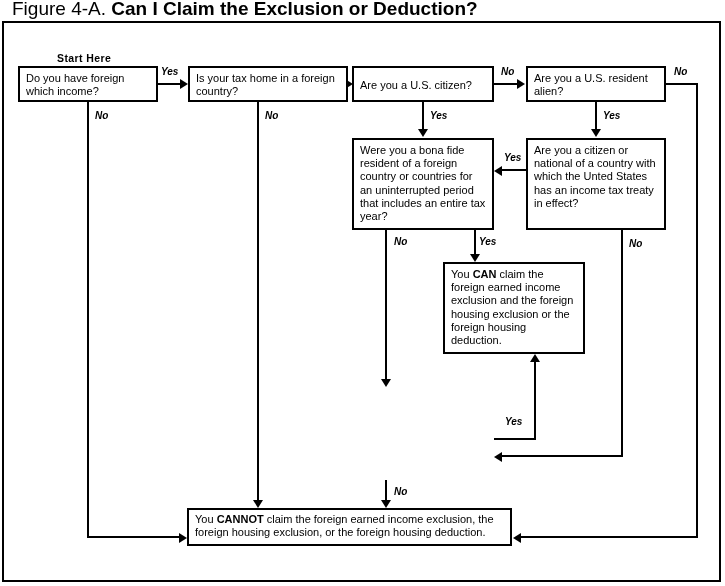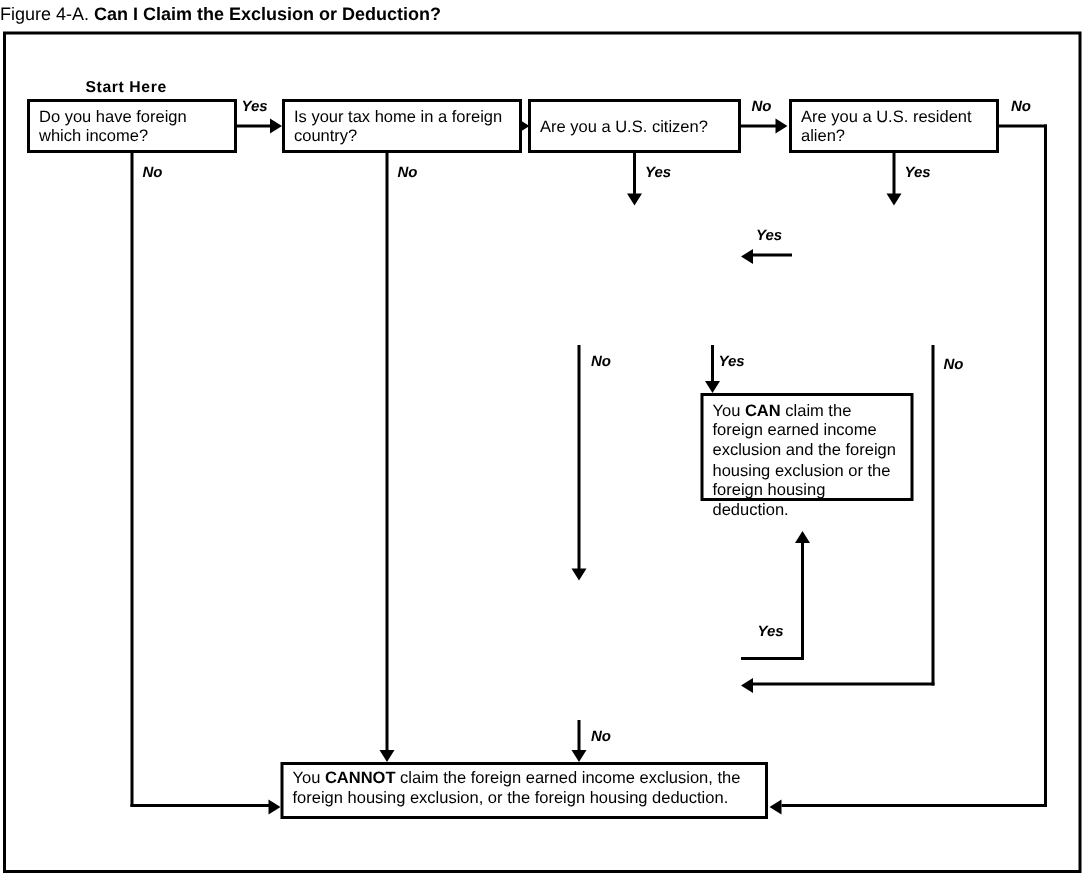--- a/index.html
+++ b/index.html
@@ -15,23 +15,23 @@
   #page {
     position: relative;
     width: 725px;
     height: 586px;
     overflow: hidden;
     background: #ffffff;
   }
   
   #figure-title {
     position: absolute;
-    left: 0;
+    left: 12px;
     top: 1px;
-    font-size: 12px;
+    font-size: 19px;
     line-height: 16px;
     white-space: nowrap;
     text-align: right;
   }
   #figure-title .fig-label {
     font-weight: normal;
   }
   #figure-title .fig-name {
     font-weight: bold;
   }
@@ -115,23 +115,25 @@
   <div id="start-here">Start Here</div>
 
   <div class="node" style="left:18px; top:66px; width:140px; height:36px;">Do you have foreign which income?</div>
 
   <div class="node" style="left:188px; top:66px; width:160px; height:36px;">Is your tax home in a foreign country?</div>
 
   <div class="node" style="left:526px; top:66px; width:140px; height:36px;">Are you a U.S. resident alien?</div>
 
   <div class="node" style="left:352px; top:66px; width:142px; height:36px; padding-top:11px;">Are you a U.S. citizen?</div>
 
-
-
-  <div class="node" style="left:467px; top:262px; width:142px; height:72px;">
+  <div class="node" style="left:352px; top:138px; width:142px; height:92px;">Were you a bona fide resident of a foreign country or countries for an uninterrupted period that includes an entire tax year?</div>
+
+  <div class="node" style="left:526px; top:138px; width:140px; height:92px;">Are you a citizen or national of a country with which the Unted States has an income tax treaty in effect?</div>
+
+  <div class="node" style="left:443px; top:262px; width:142px; height:92px;">
     <span>You </span><b>CAN</b><span> claim the foreign earned income exclusion and the foreign housing exclusion or the foreign housing deduction.</span>
   </div>
 
 
   <div class="node" style="left:187px; top:508px; width:325px; height:38px; padding-top:3px;">
     <span>You </span><b>CANNOT</b><span> claim the foreign earned income exclusion, the foreign housing exclusion, or the foreign housing deduction.</span>
   </div>
 
   <div class="ln-h" style="left:158px; top:83px; width:23px;"></div>
   <div class="ar ar-r" style="left:180px; top:79px;"></div>

